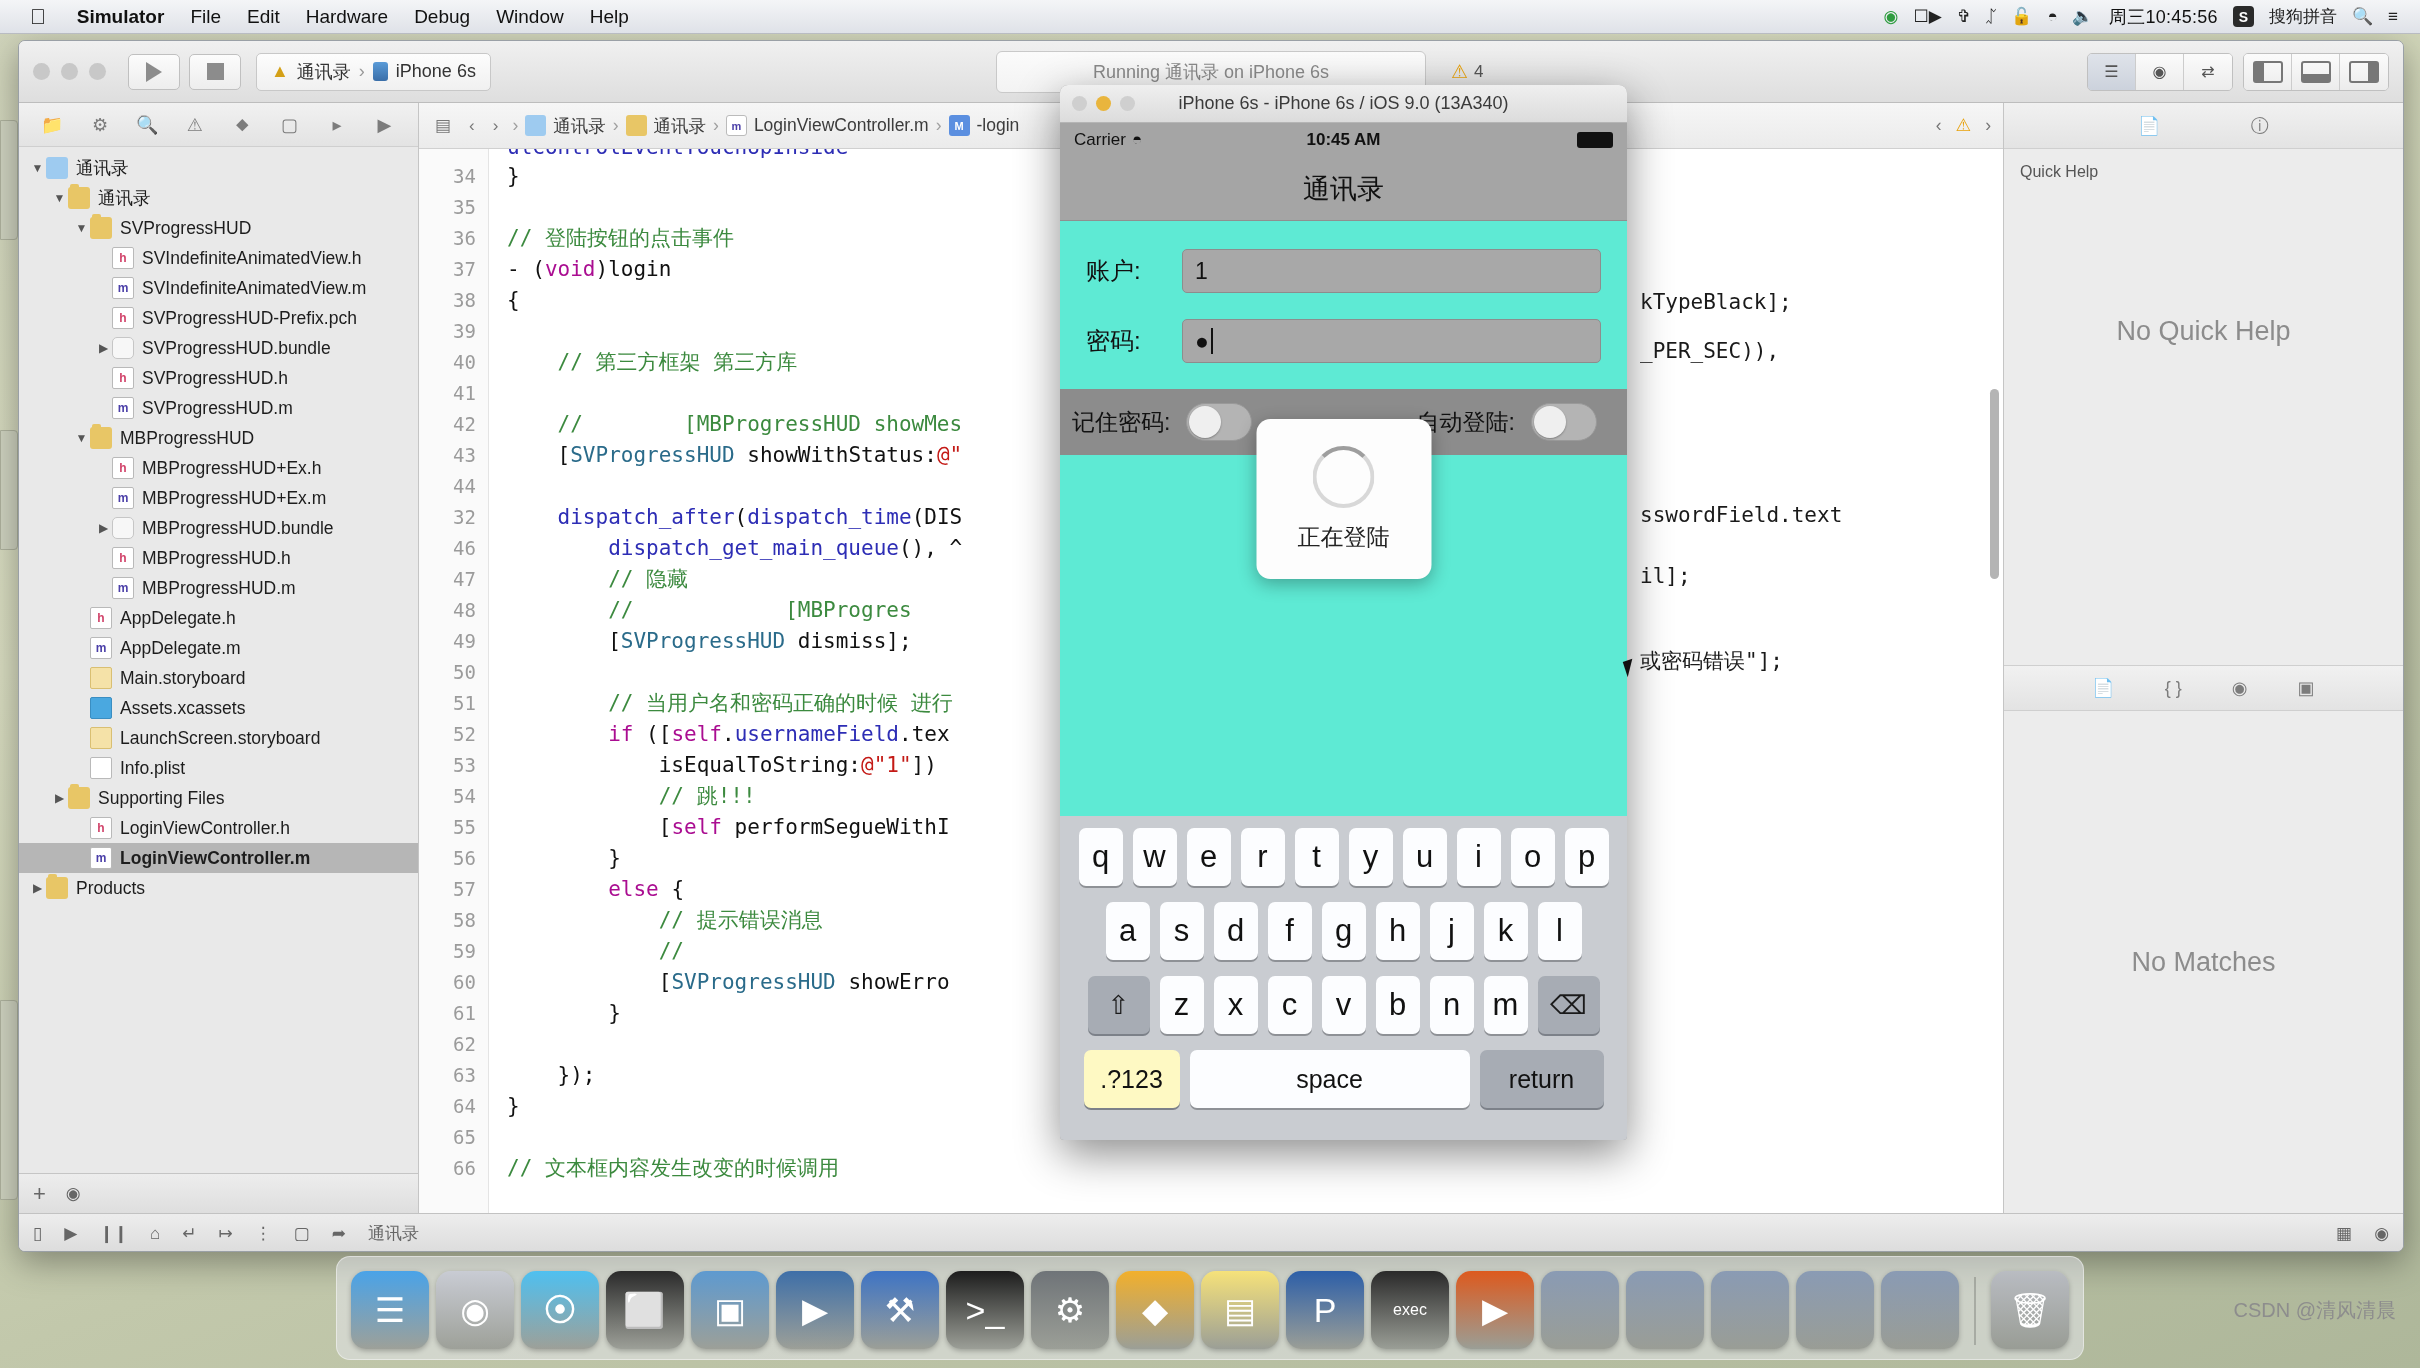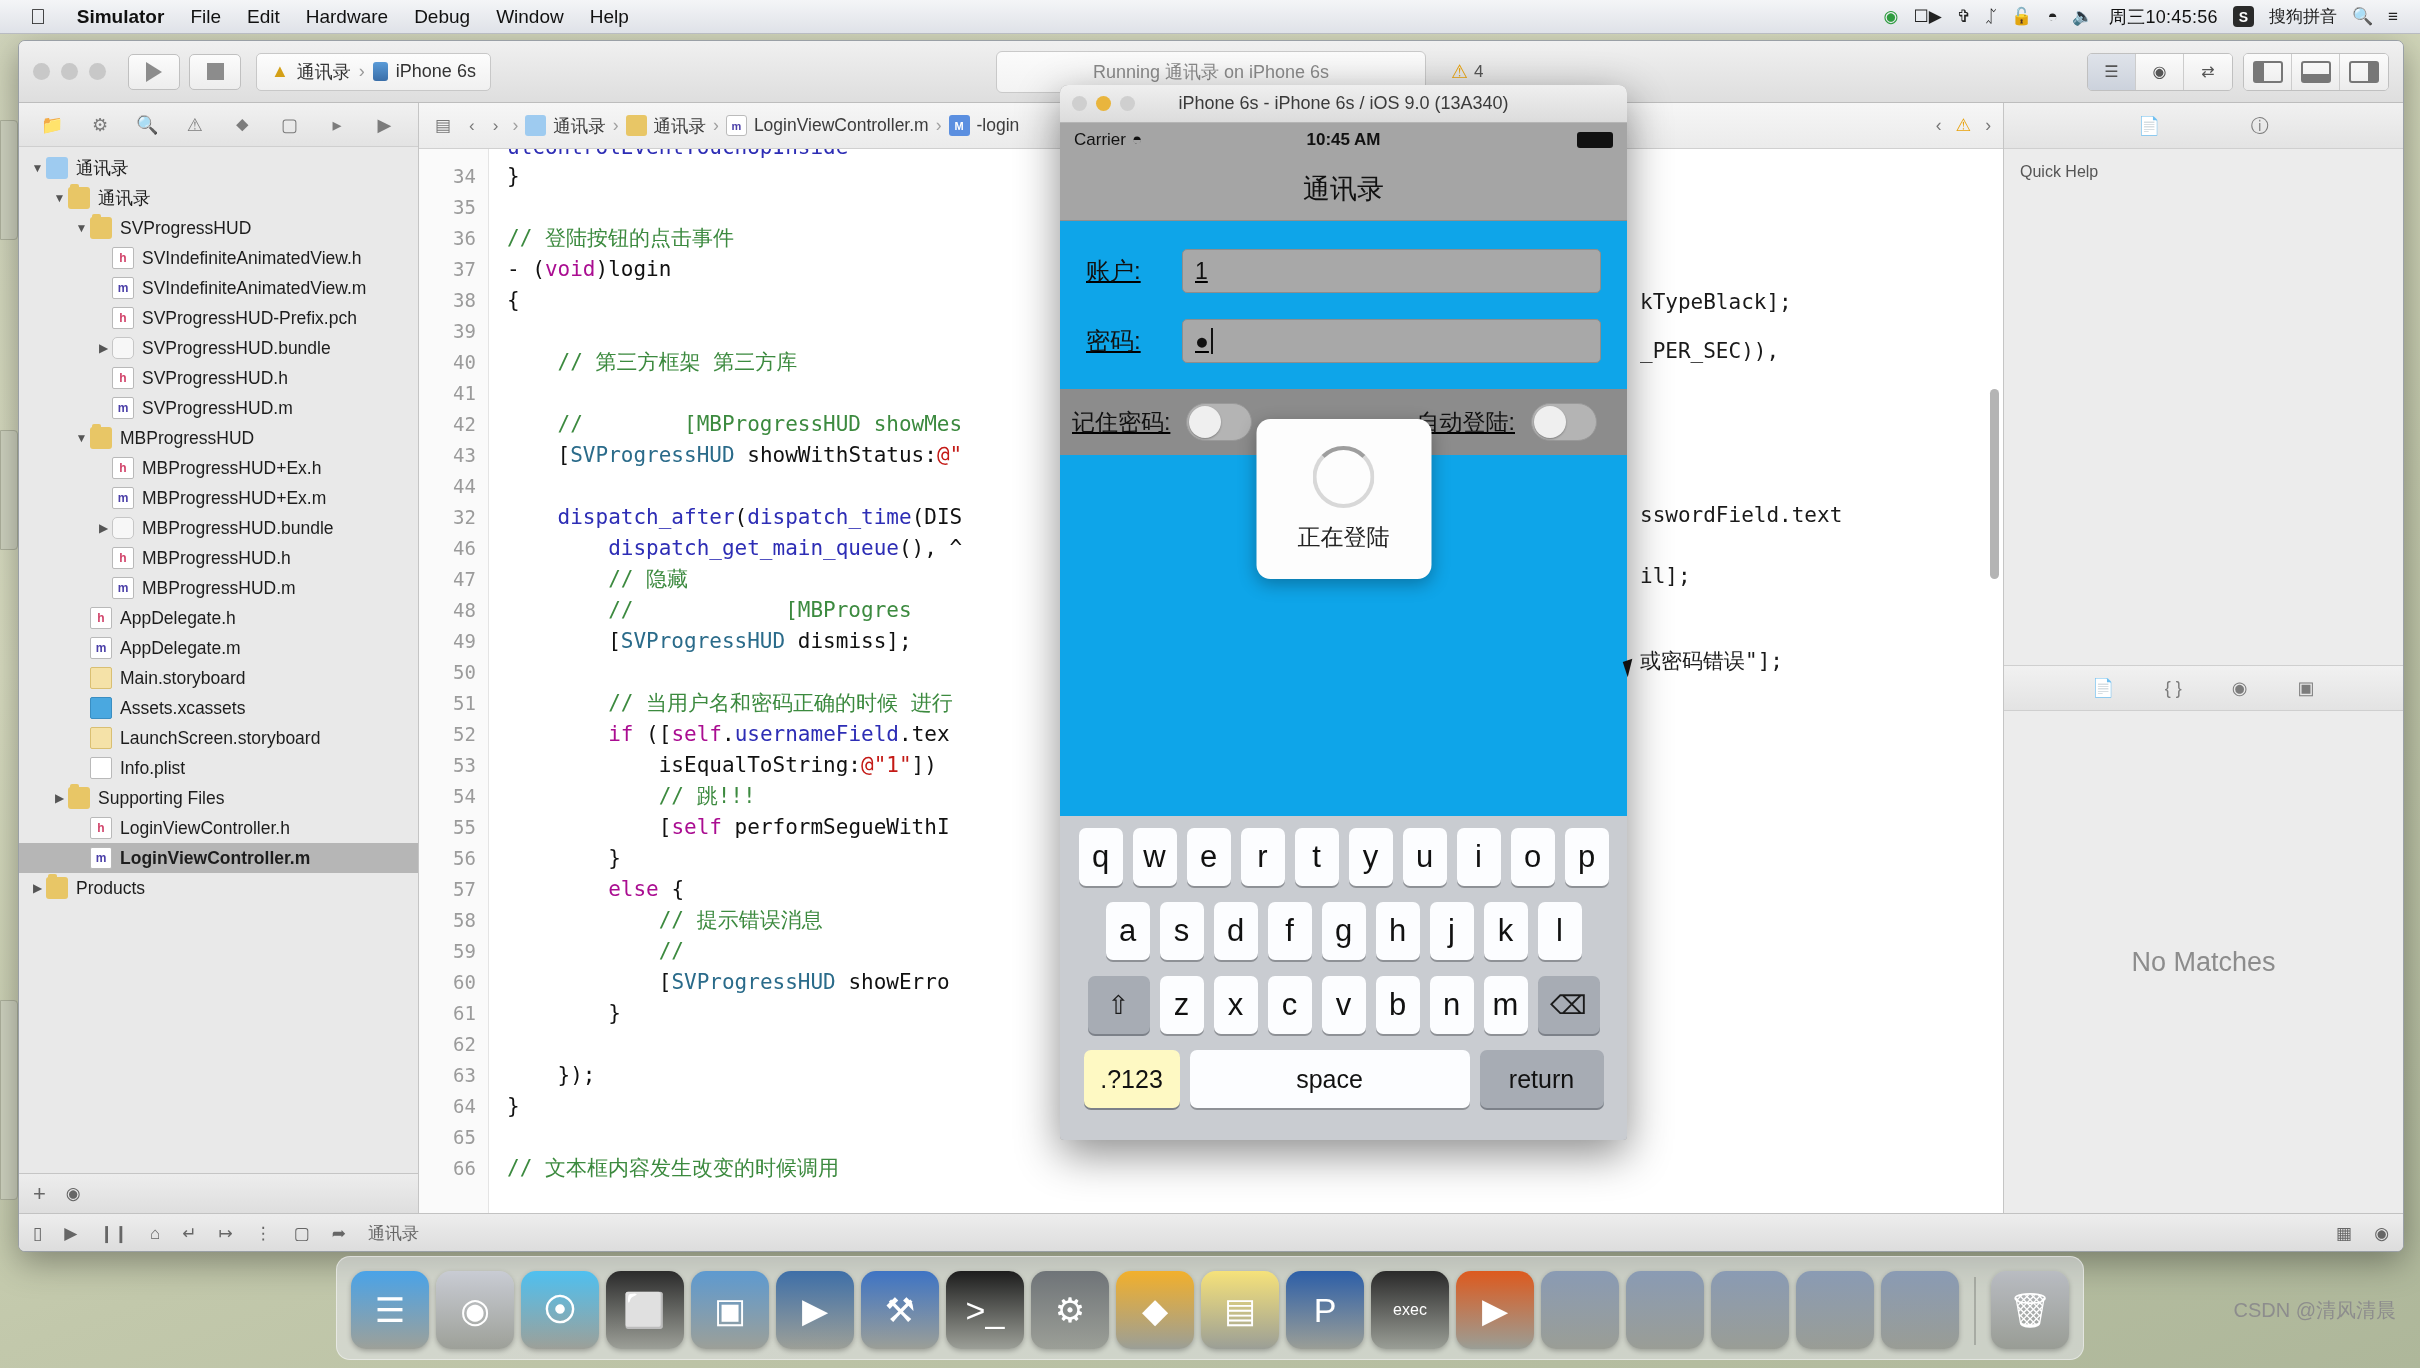--- a/index.html
+++ b/index.html
@@ -207,21 +207,21 @@
     height:34px;background:#a5a5a5;display:flex;align-items:center;
     padding:0 14px;font-size:17px;color:#111;position:relative;
   }
   #ios-status .carrier{display:flex;align-items:center;gap:6px;}
   #ios-status .time{position:absolute;left:0;right:0;text-align:center;font-weight:bold;}
   #ios-status .batt{margin-left:auto;width:36px;height:16px;background:#111;border-radius:3px;}
   #ios-nav{
     height:64px;background:#a5a5a5;display:flex;align-items:center;justify-content:center;
     font-size:27px;color:#111;border-bottom:1px solid #8f8f8f;
   }
-  #ios-content{ flex:1; background:#0ea5e9; position:relative; padding:28px 26px 0 26px;text-decoration:underline;}
+  #ios-content{ flex:1; background:#5eead4; position:relative; padding:28px 26px 0 26px;}
   .field-row{ display:flex;align-items:center;margin-bottom:26px;}
   .field-row .lbl{ font-size:24px;color:#111;width:96px;flex:0 0 96px;}
   .field-row .inp{
     flex:1;height:44px;background:#a8a8a8;border:1px solid #8d8d8d;border-radius:5px;
     display:flex;align-items:center;padding:0 12px;font-size:23px;color:#111;
   }
   .caret{display:inline-block;width:2px;height:26px;background:#111;margin-left:2px;}
   #switch-row{
     display:flex;align-items:center;gap:8px;background:#8c8c8c;padding:14px 12px;
     margin:6px -26px 0 -26px;
@@ -583,20 +583,21 @@
         </div>
     </div>
 
     <div id="utility">
       <div id="util-top">
         <span>📄</span>
         <span>ⓘ</span>
       </div>
       <div id="quickhelp">
         <div id="qh-title">Quick Help</div>
+        <div id="qh-body">No Quick Help</div>
       </div>
       <div id="util-mid">
         <span>📄</span>
         <span>{ }</span>
         <span>◉</span>
         <span>▣</span>
       </div>
       <div id="util-bot">No Matches</div>
     </div>
   </div>

